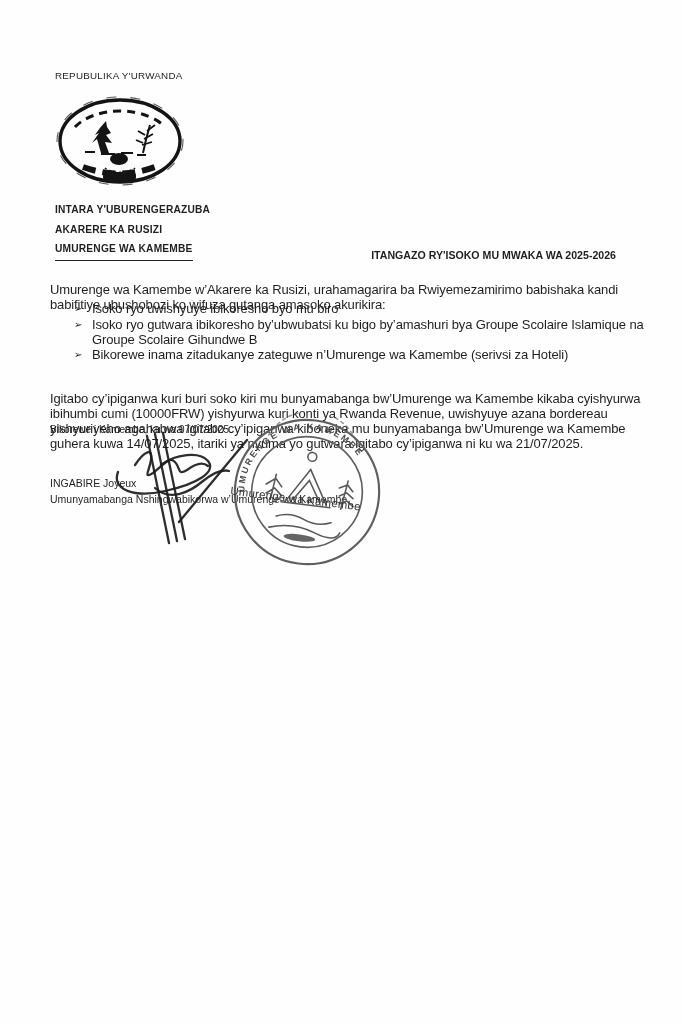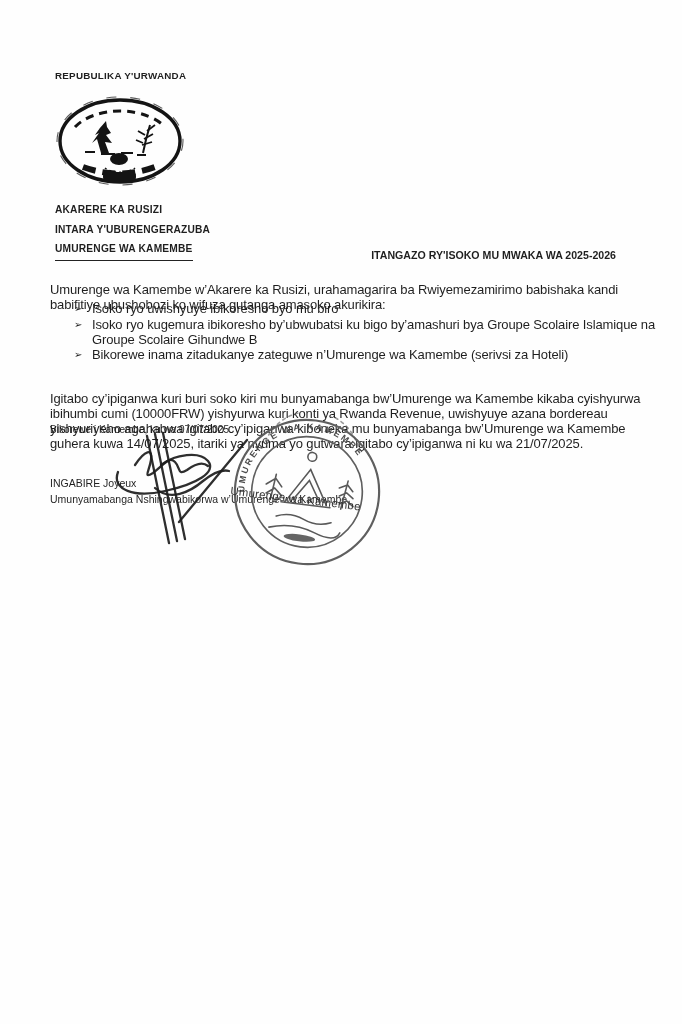--- a/index.html
+++ b/index.html
@@ -8,21 +8,21 @@
     width: 682px;
     height: 1024px;
     background: #fefefe;
     font-family: "Liberation Sans", sans-serif;
     color: #1f1f1f;
     overflow: hidden;
   }
   .abs { position: absolute; }
   .republic {
     left: 55px; top: 70px;
-    font-size: 9.8px; font-weight: 700; letter-spacing: .25px;
+    font-size: 9.8px; font-weight: 400; letter-spacing: .25px;
   }
   .emblem { left: 55px; top: 95px; width: 130px; height: 92px; }
   .admin { left: 55px; top: 200px; font-size: 10.2px; font-weight: 700; line-height: 19.5px; letter-spacing: .2px; }
   .admin .sector { display: inline-block; border-bottom: 1.6px solid #222; padding-bottom: 1px; }
   .title {
     left: 0; top: 249px; width: 616px; padding-left: 72px; box-sizing: border-box;
     text-align: right; font-size: 10.6px; font-weight: 700;
   }
   .para { font-size: 13px; line-height: 15px; letter-spacing: -0.12px; }
   .intro { left: 50px; top: 269px; width: 614px; }
@@ -60,37 +60,37 @@
     <path class="bold" d="M88,58 C 90,48 92,40 95,30" stroke-width="2"></path>
     <path class="bold" d="M89,44 L98,39 M87,50 L97,47 M92,36 L100,30 M90,40 L83,36 M88,48 L81,45" stroke-width="1.8"></path>
     <path class="bold" d="M30,57 h10 M46,59 h14 M66,58 h12 M82,60 h9" stroke-width="2"></path>
     <ellipse class="fillb" cx="64" cy="64" rx="9" ry="6"></ellipse>
     <path class="bold" d="M50,73 A 17,8 0 0 0 80,73" stroke-width="1.6" stroke-dasharray="2 3"></path>
     <path class="bold" d="M28,72 Q 64,85 100,72" stroke-width="6" stroke-dasharray="13 7"></path>
     <rect class="fillb" x="48" y="77" width="33" height="9" rx="4"></rect>
   </svg>
 
   <div class="abs admin">
+    <div>INTARA Y'UBURENGERAZUBA</div>
     <div>AKARERE KA RUSIZI</div>
-    <div>INTARA Y'UBURENGERAZUBA</div>
     <div><span class="sector">UMURENGE WA KAMEMBE</span></div>
   </div>
 
   <div class="abs title">ITANGAZO RY'ISOKO MU MWAKA WA 2025-2026</div>
 
   <p class="abs para intro">Umurenge wa Kamembe w’Akarere ka Rusizi, urahamagarira ba Rwiyemezamirimo babishaka kandi babifitiye ubushobozi ko wifuza gutanga amasoko akurikira:</p>
 
   <ul class="abs bullets">
     <li>
       <span class="glyph">➢</span>
       <span class="btxt para">Isoko ryo uwishyuye ibikoresho byo mu biro</span>
     </li>
     <li>
       <span class="glyph">➢</span>
-      <span class="btxt para">Isoko ryo kugemura ibikoresho by’ubwubatsi ku bigo by’amashuri bya Groupe Scolaire Islamique na Groupe Scolaire Gihundwe B</span>
+      <span class="btxt para">Isoko ryo gutwara ibikoresho by’ubwubatsi ku bigo by’amashuri bya Groupe Scolaire Islamique na Groupe Scolaire Gihundwe B</span>
     </li>
     <li>
       <span class="glyph">➢</span>
       <span class="btxt para">Bikorewe inama zitadukanye zateguwe n’Umurenge wa Kamembe (serivsi za Hoteli)</span>
     </li>
   </ul>
 
   <p class="abs para payment">Igitabo cy’ipiganwa kuri buri soko kiri mu bunyamabanga bw’Umurenge wa Kamembe kikaba cyishyurwa ibihumbi cumi (10000FRW) yishyurwa kuri konti ya Rwanda Revenue, uwishyuye azana bordereau yishyuriyeho agahabwa igitabo cy’ipiganwa kiboneka mu bunyamabanga bw’Umurenge wa Kamembe guhera kuwa 14/07/2025, itariki ya nyuma yo gutwara igitabo cy’ipiganwa ni ku wa 21/07/2025.</p>
 
   <div class="abs dateline">Bikorewe i Kamembe, ku wa 07/07/2025.</div>

